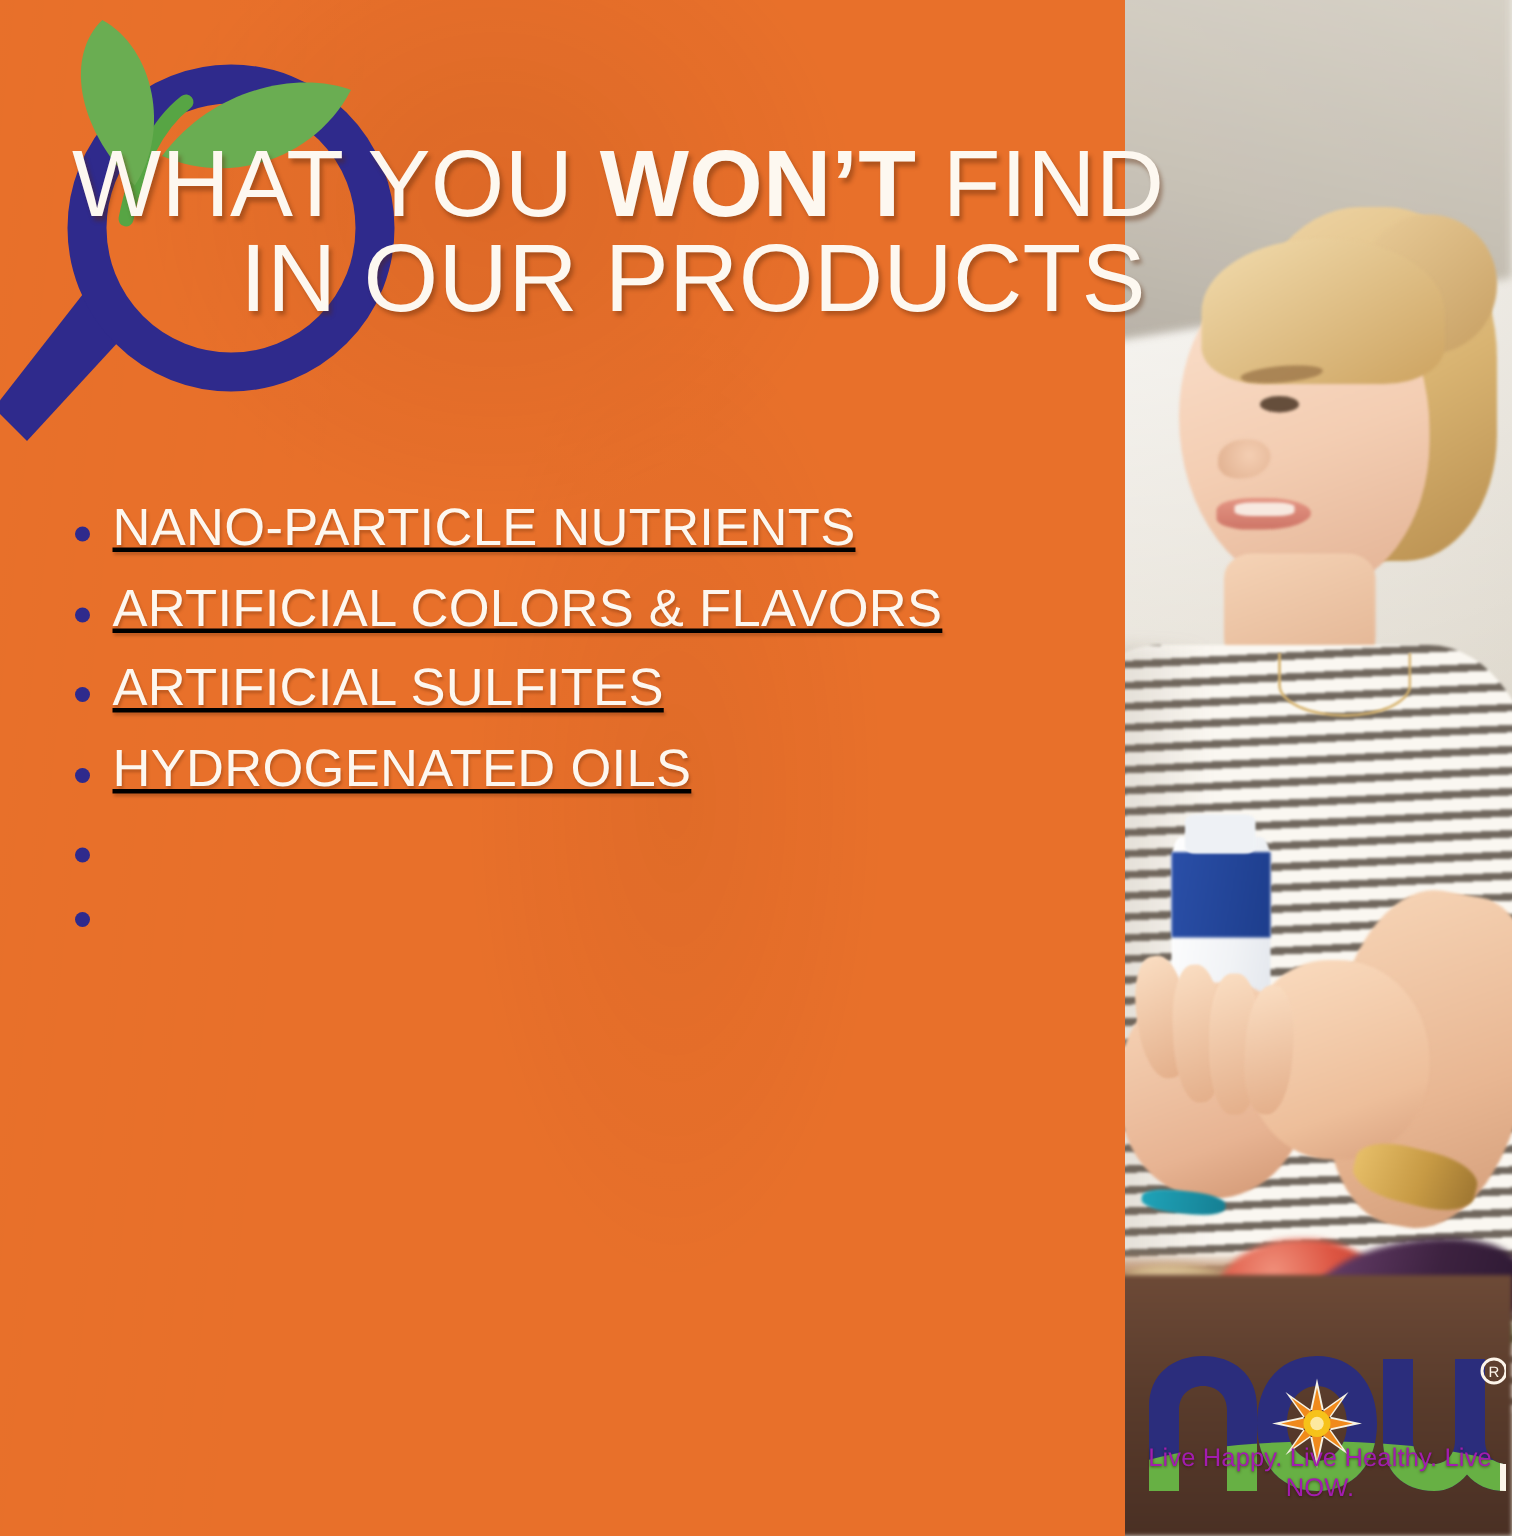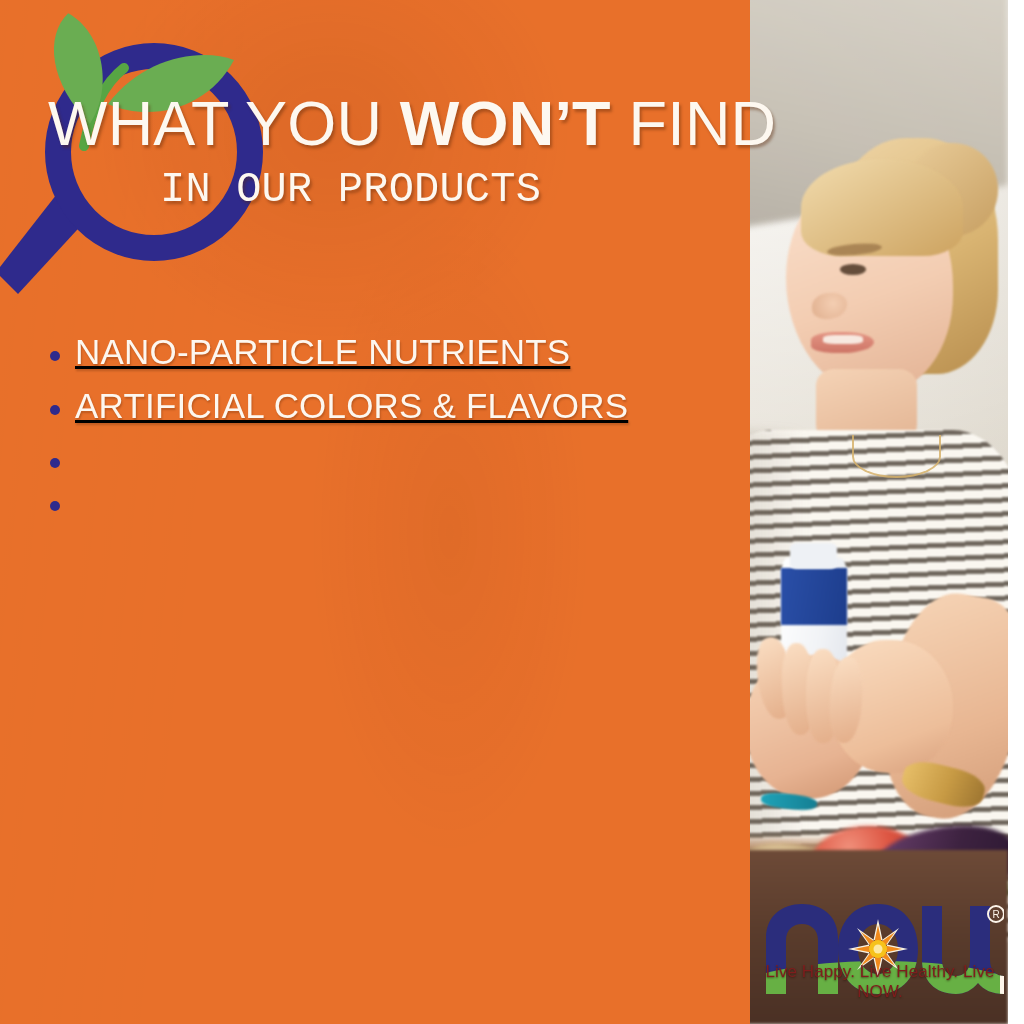--- a/index.html
+++ b/index.html
@@ -194,21 +194,21 @@
 
   
   .headline{
     position:absolute;left:48px;top:92px;width:700px;
     color:#fdf8f0;line-height:.99;
     text-shadow:2px 3px 3px rgba(90,38,8,.40);
     letter-spacing:.2px;
   }
   .hl-line{display:block;white-space:nowrap;font-size:63px;font-weight:400;}
   .hl-line.l1{font-size:63px;}
-  .hl-line.l2{font-size:42px;padding-left:112px;margin-top:16px;font-family:Liberation Mono, monospace;}
+  .hl-line.l2{font-size:64px;padding-left:112px;}
   .hl-strong{font-weight:700;}
 
   
   .list{position:absolute;left:50px;top:332px;width:700px;text-decoration:underline;}
   .item{
     position:relative;display:flex;align-items:flex-start;
     margin-bottom:14px;
   }
   .dot{
     flex:0 0 auto;width:10px;height:10px;border-radius:50%;
@@ -217,21 +217,21 @@
   .item-text{
     color:#fdf7ef;font-size:35px;font-weight:400;line-height:1.13;
     letter-spacing:.2px;white-space:pre-line;
     text-shadow:1px 2px 2px rgba(90,38,8,.30);
   }
 
   
   .logo{position:absolute;left:756px;top:898px;width:248px;height:102px;}
   .logo-tag{
     position:absolute;left:756px;top:962px;width:248px;
-    text-align:center;color:#7f1d1d;font-size:17px;font-weight:400;
+    text-align:center;color:#a21caf;font-size:17px;font-weight:400;
     letter-spacing:.1px;
     text-shadow:0 1px 2px rgba(40,18,6,.6);
   }
 </style>
 </head>
 <body>
 
 <div class="poster">
 
   <div class="photo">
@@ -299,20 +299,28 @@
   </div>
 
   <div class="list">
     <div class="item">
       <span class="dot"></span>
       <span class="item-text">NANO-PARTICLE NUTRIENTS</span>
     </div>
     <div class="item">
       <span class="dot"></span>
       <span class="item-text">ARTIFICIAL COLORS &amp; FLAVORS</span>
+    </div>
+    <div class="item">
+      <span class="dot"></span>
+      <span class="item-text">ARTIFICIAL SULFITES</span>
+    </div>
+    <div class="item">
+      <span class="dot"></span>
+      <span class="item-text">HYDROGENATED OILS</span>
     </div>
     <div class="item">
       <span class="dot"></span>
     </div>
     <div class="item">
       <span class="dot"></span>
     </div>
   </div>
 
   <div class="logo">

